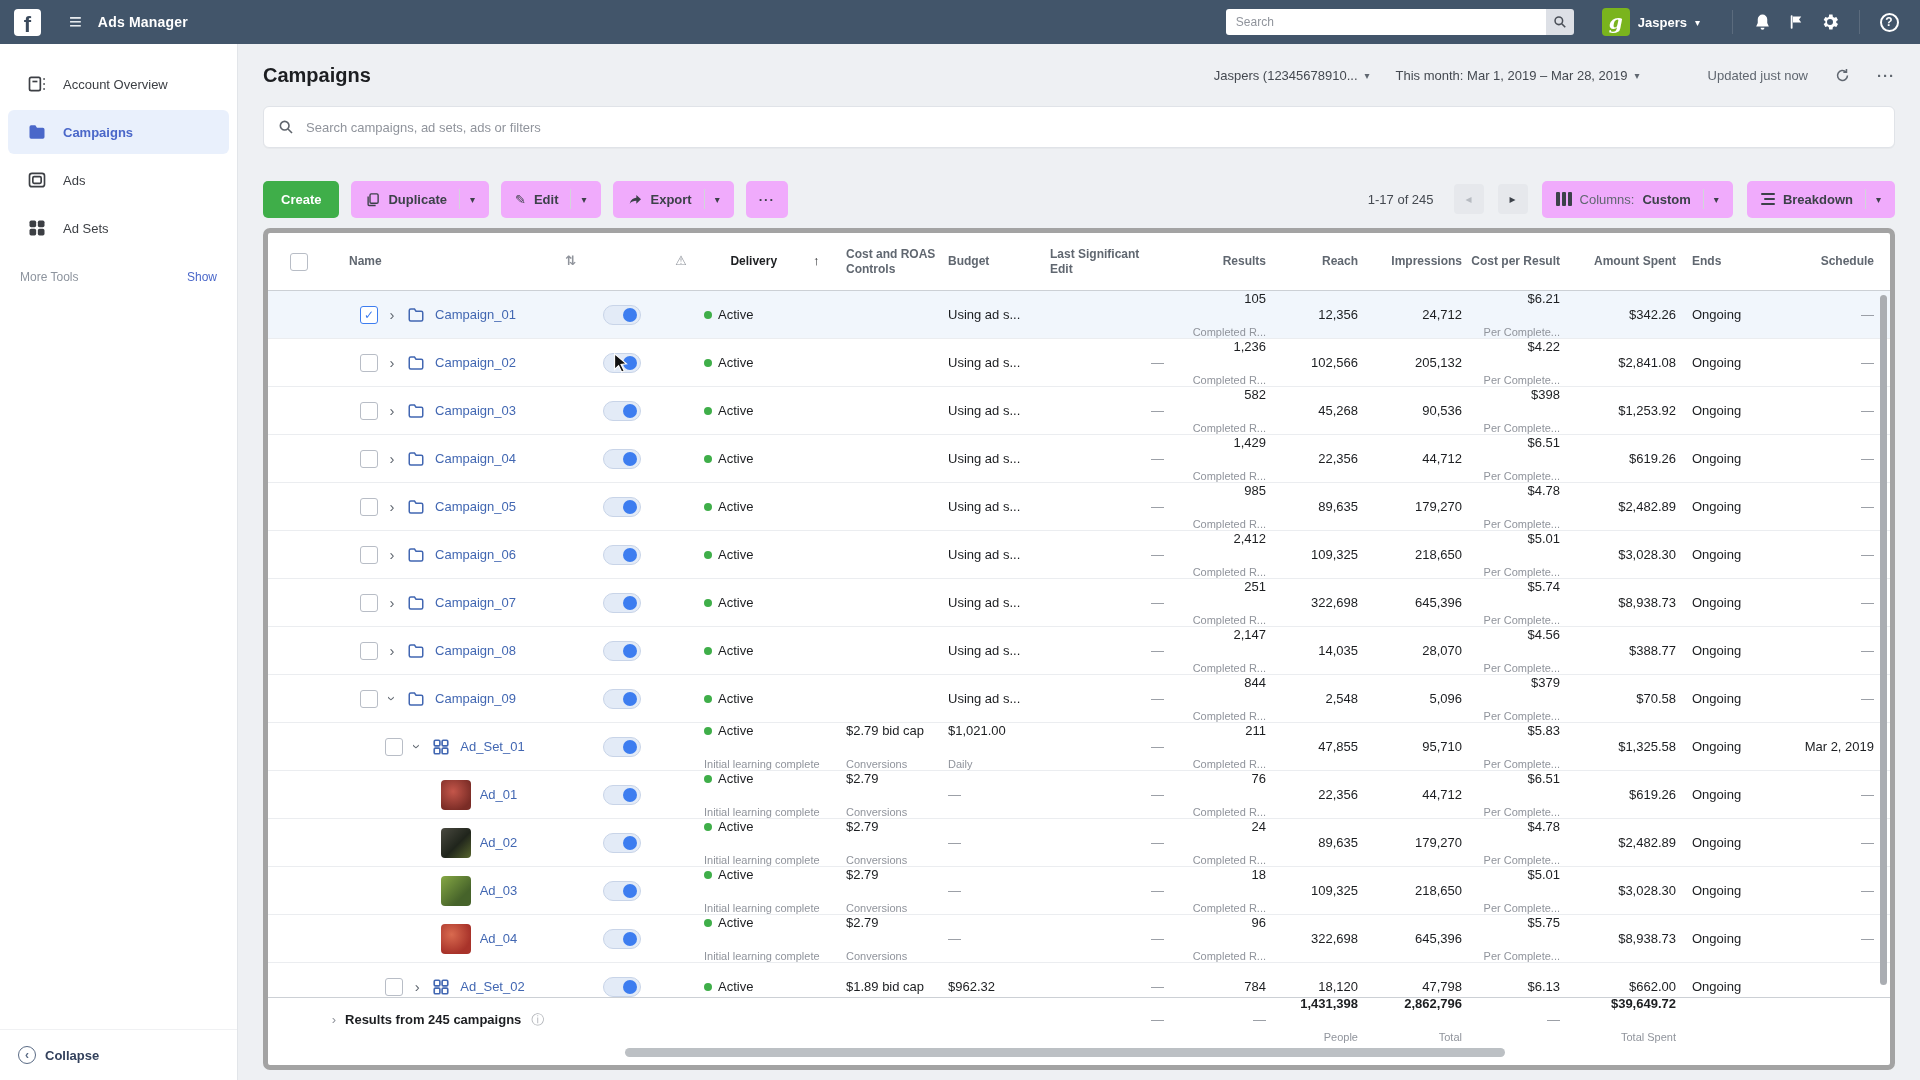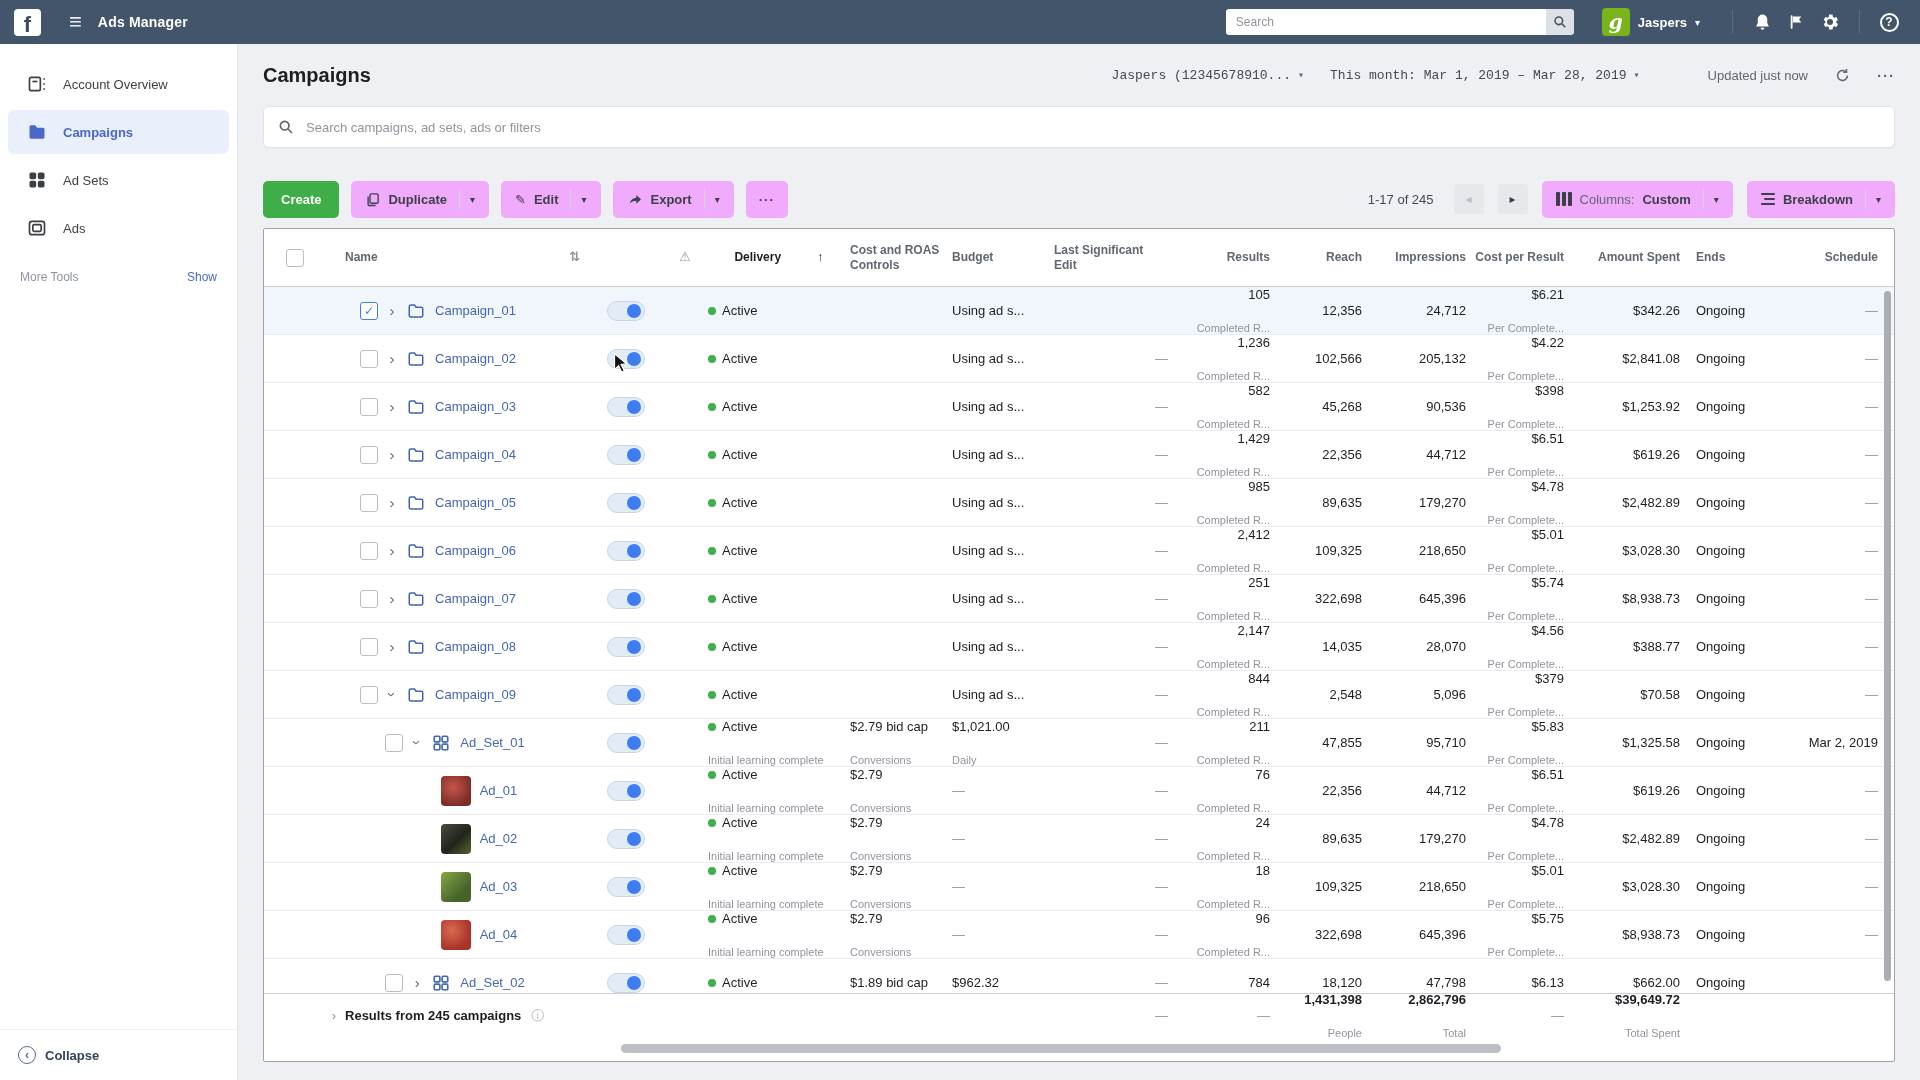--- a/index.html
+++ b/index.html
@@ -32,21 +32,21 @@
   .more-tools .show-link { color:#4a67c9; cursor:pointer; }
   .collapse-row { margin-top:auto; display:flex; align-items:center; gap:9px; padding:16px 18px; font-size:13px; font-weight:bold; color:#33415c; border-top:1px solid #f0f1f3; cursor:pointer; }
   .collapse-circle { width:18px; height:18px; border-radius:50%; border:1.5px solid #5a6b85; display:flex; align-items:center; justify-content:center; font-size:12px; line-height:1; color:#5a6b85; }
 
   .main { flex:1; padding:0 25px; position:relative; }
 
   
   .page-head { height:62px; display:flex; align-items:center; }
   .page-title { font-size:20px; font-weight:bold; }
   .head-right { margin-left:auto; display:flex; align-items:center; gap:26px; font-size:13px; color:#444950; }
-  .head-item { display:flex; align-items:center; gap:7px; cursor:pointer; white-space:nowrap;font-family:Liberation Mono, monospace; }
+  .head-item { display:flex; align-items:center; gap:7px; cursor:pointer; white-space:nowrap; }
   .head-item .caret { color:#606770; }
   .updated-label { color:#606770; cursor:default;margin-left:42px; }
   .refresh-icon, .head-ellipsis { color:#606770; cursor:pointer; }
   .head-ellipsis { font-size:15px; font-weight:bold; letter-spacing:1px; }
 
   
   .big-search { height:42px; background:#fff; border:1px solid #e0e3e8; border-radius:6px; display:flex; align-items:center; padding:0 14px; gap:12px; margin-bottom:22px; box-shadow:0 1px 1px rgba(0,0,0,.03); }
   .big-search input { flex:1; border:none; outline:none; font-size:13px; color:#1c1e21; }
   .big-search input::placeholder, .top-search input::placeholder { color:#90949c; }
 
@@ -63,21 +63,21 @@
   .pg-btn.disabled { color:#b7bbc1; }
   .pg-btn.enabled { color:#3c4149; }
   .cols-icon { display:flex; gap:2px; }
   .cols-icon i { width:4px; height:14px; background:#3c4149; border-radius:1px; }
   .bd-icon { display:flex; flex-direction:column; gap:3px; align-items:flex-end; }
   .bd-icon i { height:2px; background:#3c4149; border-radius:1px; display:block; }
   .bd-icon i:nth-child(1){width:14px;} .bd-icon i:nth-child(2){width:11px;} .bd-icon i:nth-child(3){width:14px;}
   .label-normal { font-weight:normal; color:#606770; }
 
   
-  .table-card { background:#fff; border:1px solid #a3a3a3; border-radius:2px; position:relative; }
+  .table-card { background:#fff; border:5px solid #a3a3a3; border-radius:7px; position:relative; }
   .trow { display:flex; align-items:stretch; }
   .cell { display:flex; flex-direction:column; justify-content:center; font-size:13px; }
   .cell-name { flex:1; flex-direction:row; align-items:center; gap:9px; padding-left:22px; min-width:0; }
   .col-toggle { width:72px; align-items:center; }
   .col-alert { width:46px; align-items:center; }
   .col-delivery { width:142px; }
   .col-cost { width:102px; }
   .col-budget { width:102px; }
   .col-lse { width:126px; align-items:flex-end; padding-right:12px; }
   .col-results { width:96px; align-items:flex-end; padding-right:6px; }
@@ -203,37 +203,37 @@
     <div class="side-item active">
       <span class="s-icon">
         <svg width="20" height="20" viewBox="0 0 24 24" fill="#4a67c9">
             <path d="M3 6a2 2 0 0 1 2-2h5l2 3h7a2 2 0 0 1 2 2v9a2 2 0 0 1-2 2H5a2 2 0 0 1-2-2z"></path>
           </svg>
       </span>
       <span>Campaigns</span>
     </div>
     <div class="side-item">
       <span class="s-icon">
+        <svg width="20" height="20" viewBox="0 0 24 24" fill="none" stroke="#3c3f44" stroke-width="2">
+            <rect x="3" y="4" width="18" height="16" rx="3"></rect>
+            <rect x="7" y="8" width="10" height="8" rx="1.5"></rect>
+          </svg>
+      </span>
+      <span>Ads</span>
+    </div>
+    <div class="side-item">
+      <span class="s-icon">
         <svg width="20" height="20" viewBox="0 0 24 24" fill="#3c3f44">
             <rect x="3" y="3" width="8" height="8" rx="2"></rect>
             <rect x="13" y="3" width="8" height="8" rx="2"></rect>
             <rect x="3" y="13" width="8" height="8" rx="2"></rect>
             <rect x="13" y="13" width="8" height="8" rx="2"></rect>
           </svg>
       </span>
       <span>Ad Sets</span>
-    </div>
-    <div class="side-item">
-      <span class="s-icon">
-        <svg width="20" height="20" viewBox="0 0 24 24" fill="none" stroke="#3c3f44" stroke-width="2">
-            <rect x="3" y="4" width="18" height="16" rx="3"></rect>
-            <rect x="7" y="8" width="10" height="8" rx="1.5"></rect>
-          </svg>
-      </span>
-      <span>Ads</span>
     </div>
     <div class="more-tools">
       <span>More Tools</span>
       <span class="show-link">Show</span>
     </div>
     <div class="collapse-row">
       <span class="collapse-circle">‹</span>
       <span>Collapse</span>
     </div>
   </aside>

